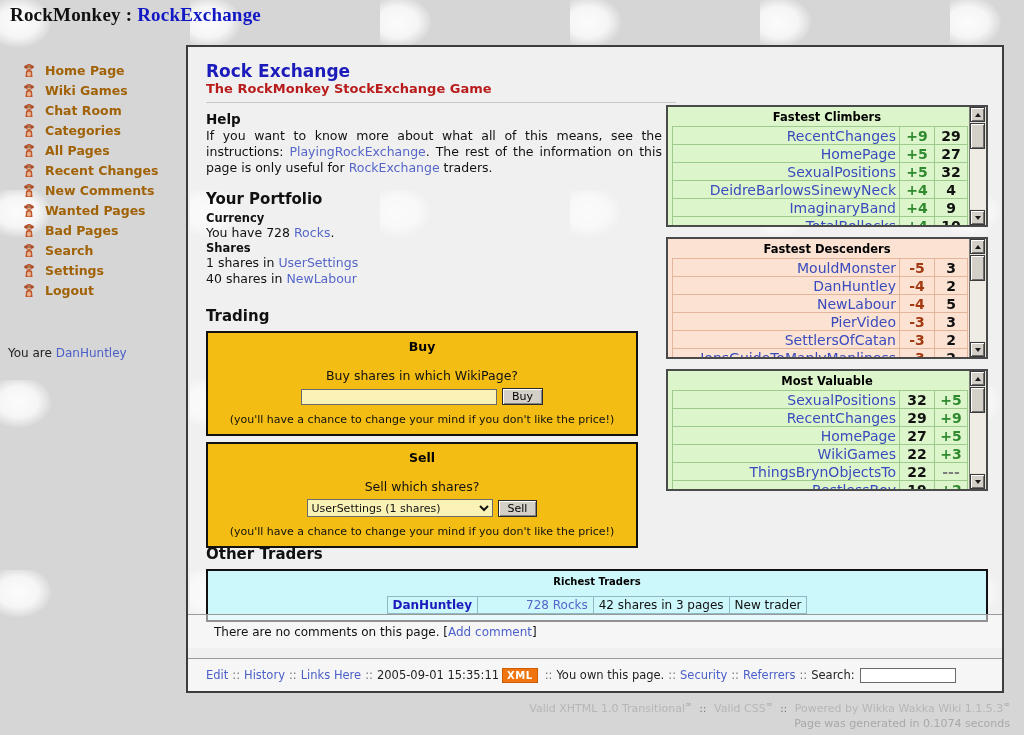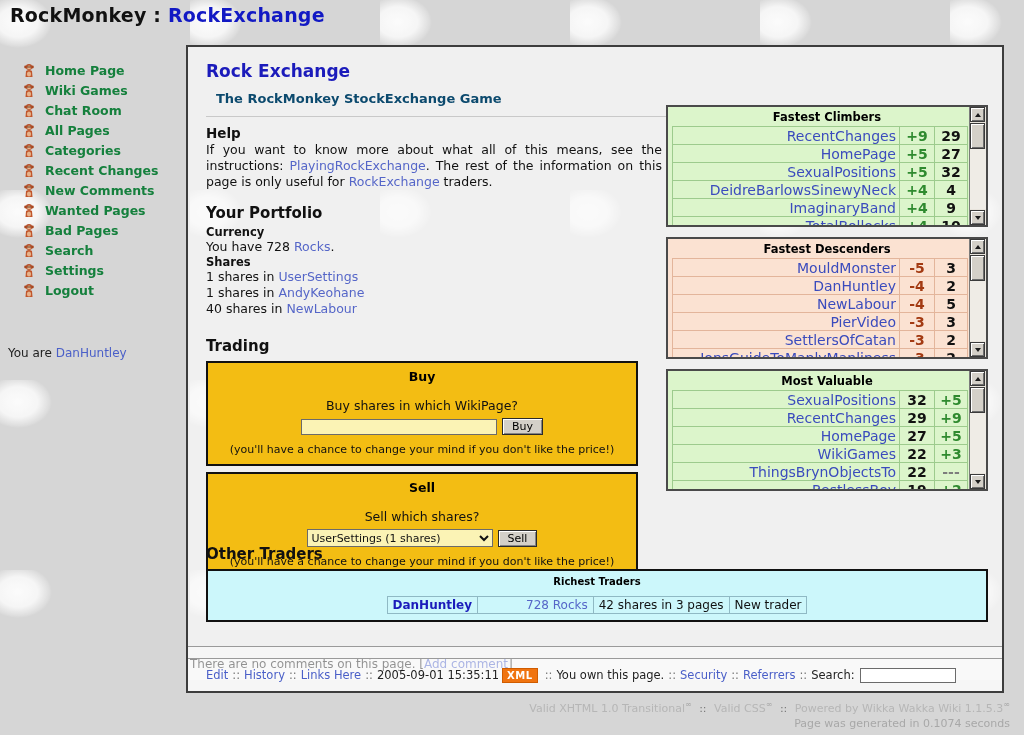--- a/index.html
+++ b/index.html
@@ -34,38 +34,39 @@
   #pebble-tint{
     position:absolute;inset:0;
     background:rgba(255,255,255,0.30);
   }
 
   
   #page-title{
     position:absolute;left:10px;top:4px;
     font-size:19px;font-weight:bold;letter-spacing:0.2px;
     white-space:nowrap;
+    font-family:Liberation Serif, serif;
   }
   #page-title .dark{color:#111;}
   #page-title .blue{color:#1219c4;}
 
   
   #sidebar{
     position:absolute;left:0;top:60px;width:180px;
   }
   .nav-item{
     display:flex;align-items:center;height:20px;margin-bottom:0px;
     padding-left:22px;
   }
   .monkey-icon{
     width:14px;height:15px;flex:0 0 14px;margin-right:9px;position:relative;
   }
   .monkey-icon svg{display:block;}
   .nav-label{
-    color:#15803d;font-weight:bold;font-size:12.5px;
+    color:#a16207;font-weight:bold;font-size:12.5px;
     text-decoration:none;white-space:nowrap;
   }
   #you-are{
     position:absolute;left:8px;top:346px;font-size:12px;color:#222;
     white-space:nowrap;
   }
   #you-are .uname{color:#4a5fc8;}
 
   
   #main-panel{
@@ -80,21 +81,21 @@
     height:577px;
     box-sizing:border-box;
   }
 
   
   .h-main{
     color:#1b1bbb;font-size:17px;font-weight:bold;line-height:19px;
     margin:3px 0 0 0;
   }
   .h-sub{
-    color:#0c4a6e;font-size:13px;font-weight:bold;line-height:15px;margin:10px;
+    color:#b91c1c;font-size:13px;font-weight:bold;line-height:15px;margin:0;
   }
   .hr-line{
     border:0;border-top:1px solid #c9c9c9;margin:6px 0 8px 0;width:100%;
   }
   .h-sec{
     font-size:13.5px;font-weight:bold;color:#111;margin:0 0 1px 0;
   }
   .h-sec-big{
     font-size:15px;font-weight:bold;color:#111;margin:0 0 3px 0;
   }
@@ -213,24 +214,24 @@
     background:#d4d0c8;border:1px solid #3a3a3a;box-sizing:border-box;
     box-shadow:inset 1px 1px 0 #ffffff, inset -1px -1px 0 #6d6d6d;
   }
   .sb-track{
     position:absolute;left:0;top:42px;right:0;bottom:16px;
     background:#efece6;
   }
 
   
   #comments-row{
-    position:absolute;left:0;right:0;top:599px;height:34px;
+    position:absolute;left:0;right:0;top:567px;height:34px;
     border-top:1px solid #9a9a9a;
     background:rgba(252,252,252,0.55);
-    display:flex;align-items:center;padding-left:2px;
+    display:flex;align-items:center;padding-left:26px;
     font-size:12px;color:#111;box-sizing:border-box;
   }
   #actions-row{
     position:absolute;left:0;right:0;top:611px;height:33px;
     border-top:1px solid #9a9a9a;
     background:rgba(252,252,252,0.55);
     display:flex;align-items:center;padding-left:18px;
     font-size:11.5px;color:#222;box-sizing:border-box;
   }
   #actions-row a,#comments-row a{color:#4a5fc8;text-decoration:none;}
@@ -316,36 +317,36 @@
           <ellipse cx="7" cy="4" rx="3.2" ry="3" fill="#b5502a"></ellipse>
           <ellipse cx="7" cy="4.4" rx="1.9" ry="1.9" fill="#e8b28a"></ellipse>
           <circle cx="6" cy="4" r="0.7" fill="#3a1a0d"></circle>
           <circle cx="8" cy="4" r="0.7" fill="#3a1a0d"></circle>
           <ellipse cx="3.4" cy="4" rx="1.2" ry="1.4" fill="#a8461f"></ellipse>
           <ellipse cx="10.6" cy="4" rx="1.2" ry="1.4" fill="#a8461f"></ellipse>
           <path d="M4 8 Q7 6.2 10 8 L10.5 14 L3.5 14 Z" fill="#c0562c"></path>
           <ellipse cx="7" cy="11" rx="2.1" ry="2.6" fill="#e8b28a"></ellipse>
         </svg>
     </span>
+    <span class="nav-label">Categories</span>
+  </div>
+  <div class="nav-item">
+    <span class="monkey-icon">
+      <svg width="14" height="15" viewBox="0 0 14 15">
+          <ellipse cx="7" cy="4" rx="3.2" ry="3" fill="#b5502a"></ellipse>
+          <ellipse cx="7" cy="4.4" rx="1.9" ry="1.9" fill="#e8b28a"></ellipse>
+          <circle cx="6" cy="4" r="0.7" fill="#3a1a0d"></circle>
+          <circle cx="8" cy="4" r="0.7" fill="#3a1a0d"></circle>
+          <ellipse cx="3.4" cy="4" rx="1.2" ry="1.4" fill="#a8461f"></ellipse>
+          <ellipse cx="10.6" cy="4" rx="1.2" ry="1.4" fill="#a8461f"></ellipse>
+          <path d="M4 8 Q7 6.2 10 8 L10.5 14 L3.5 14 Z" fill="#c0562c"></path>
+          <ellipse cx="7" cy="11" rx="2.1" ry="2.6" fill="#e8b28a"></ellipse>
+        </svg>
+    </span>
     <span class="nav-label">All Pages</span>
-  </div>
-  <div class="nav-item">
-    <span class="monkey-icon">
-      <svg width="14" height="15" viewBox="0 0 14 15">
-          <ellipse cx="7" cy="4" rx="3.2" ry="3" fill="#b5502a"></ellipse>
-          <ellipse cx="7" cy="4.4" rx="1.9" ry="1.9" fill="#e8b28a"></ellipse>
-          <circle cx="6" cy="4" r="0.7" fill="#3a1a0d"></circle>
-          <circle cx="8" cy="4" r="0.7" fill="#3a1a0d"></circle>
-          <ellipse cx="3.4" cy="4" rx="1.2" ry="1.4" fill="#a8461f"></ellipse>
-          <ellipse cx="10.6" cy="4" rx="1.2" ry="1.4" fill="#a8461f"></ellipse>
-          <path d="M4 8 Q7 6.2 10 8 L10.5 14 L3.5 14 Z" fill="#c0562c"></path>
-          <ellipse cx="7" cy="11" rx="2.1" ry="2.6" fill="#e8b28a"></ellipse>
-        </svg>
-    </span>
-    <span class="nav-label">Categories</span>
   </div>
   <div class="nav-item">
     <span class="monkey-icon">
       <svg width="14" height="15" viewBox="0 0 14 15">
           <ellipse cx="7" cy="4" rx="3.2" ry="3" fill="#b5502a"></ellipse>
           <ellipse cx="7" cy="4.4" rx="1.9" ry="1.9" fill="#e8b28a"></ellipse>
           <circle cx="6" cy="4" r="0.7" fill="#3a1a0d"></circle>
           <circle cx="8" cy="4" r="0.7" fill="#3a1a0d"></circle>
           <ellipse cx="3.4" cy="4" rx="1.2" ry="1.4" fill="#a8461f"></ellipse>
           <ellipse cx="10.6" cy="4" rx="1.2" ry="1.4" fill="#a8461f"></ellipse>
@@ -460,21 +461,20 @@
       <div class="h-sec">Help</div>
       <p class="para"><span>If you want to know more about what all of this means, see the instructions: </span><a class="wlink" href="#">PlayingRockExchange</a><span>. The rest of the information on this page is only useful for </span><a class="wlink" href="#">RockExchange</a><span> traders.</span></p>
 
       <div class="spacer-14"></div>
 
       <div class="h-sec-big">Your Portfolio</div>
       <div class="h-small">Currency</div>
       <div class="pline"><span>You have 728 </span><a class="wlink" href="#">Rocks</a><span>.</span></div>
       <div class="h-small">Shares</div>
       <div class="pline"><span>1 shares in </span><a class="wlink" href="#">UserSettings</a></div>
-      <div class="pline"><span>1 shares in </span><a class="wlink" href="#">AndyKeohane</a></div>
       <div class="pline"><span>40 shares in </span><a class="wlink" href="#">NewLabour</a></div>
 
       <div class="spacer-20"></div>
 
       <div class="h-sec-big">Trading</div>
 
       <div class="trade-box">
         <div class="trade-title">Buy</div>
         <div class="trade-q">Buy shares in which WikiPage?</div>
         <div class="trade-row">

